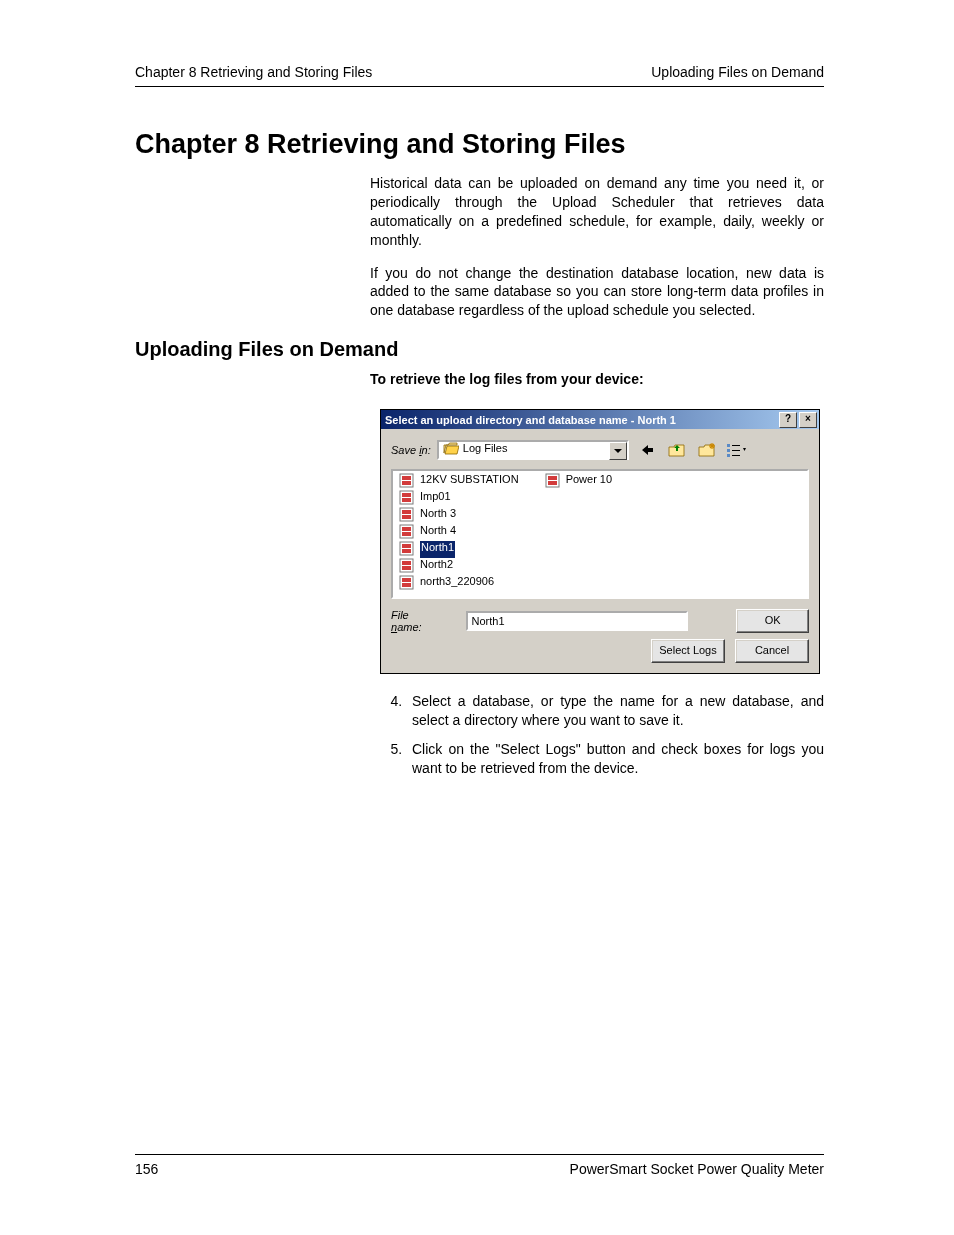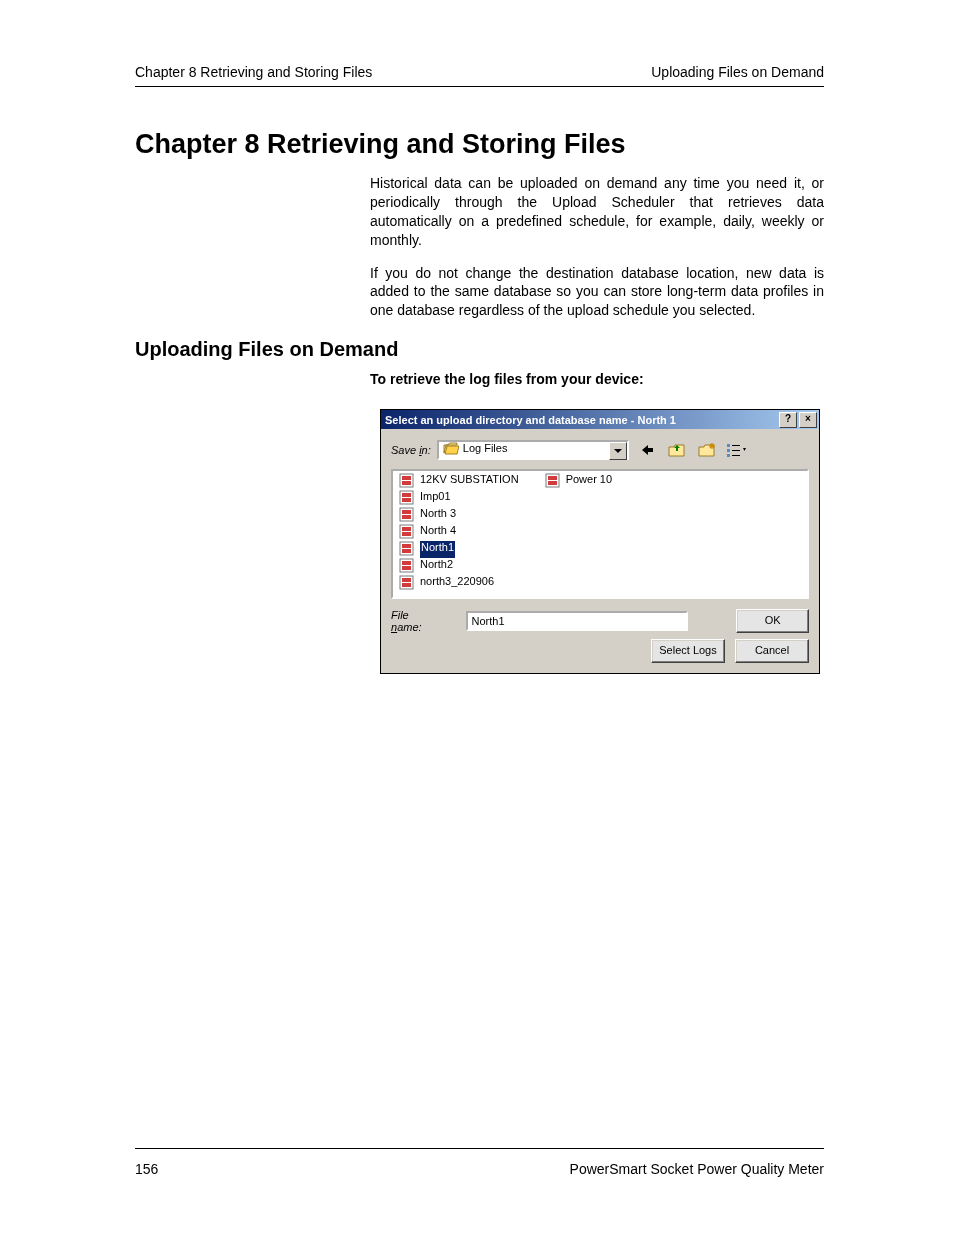--- a/index.html
+++ b/index.html
@@ -231,21 +231,21 @@
     margin-top: 6px;
     gap: 10px;
   }
 
   .footer-row {
     position: absolute;
     left: 135px;
     right: 130px;
     bottom: 58px;
     border-top: 1.5px solid #000;
-    padding-top: 12px;
+    padding-top: 6px;
     display: flex;
     justify-content: space-between;
     font-size: 14px;
     align-items: center;
   }
 
   
   svg { display: block; }
 </style>
 </head>
@@ -396,18 +396,22 @@
           <div class="winbtn">OK</div>
         </div>
         <div class="row-bottom2">
           <div class="winbtn">Select Logs</div>
           <div class="winbtn">Cancel</div>
         </div>
       </div>
     </div>
   </div>
 
+  <ol class="steps" start="4">
+    <li>Select a database, or type the name for a new database, and select a directory where you want to save it.</li>
+    <li>Click on the "Select Logs" button and check boxes for logs you want to be retrieved from the device.</li>
+  </ol>
 
   <div class="footer-row">
     <span>156</span>
     <span>PowerSmart Socket Power Quality Meter</span>
   </div>
 </div>
 
 </body></html>

